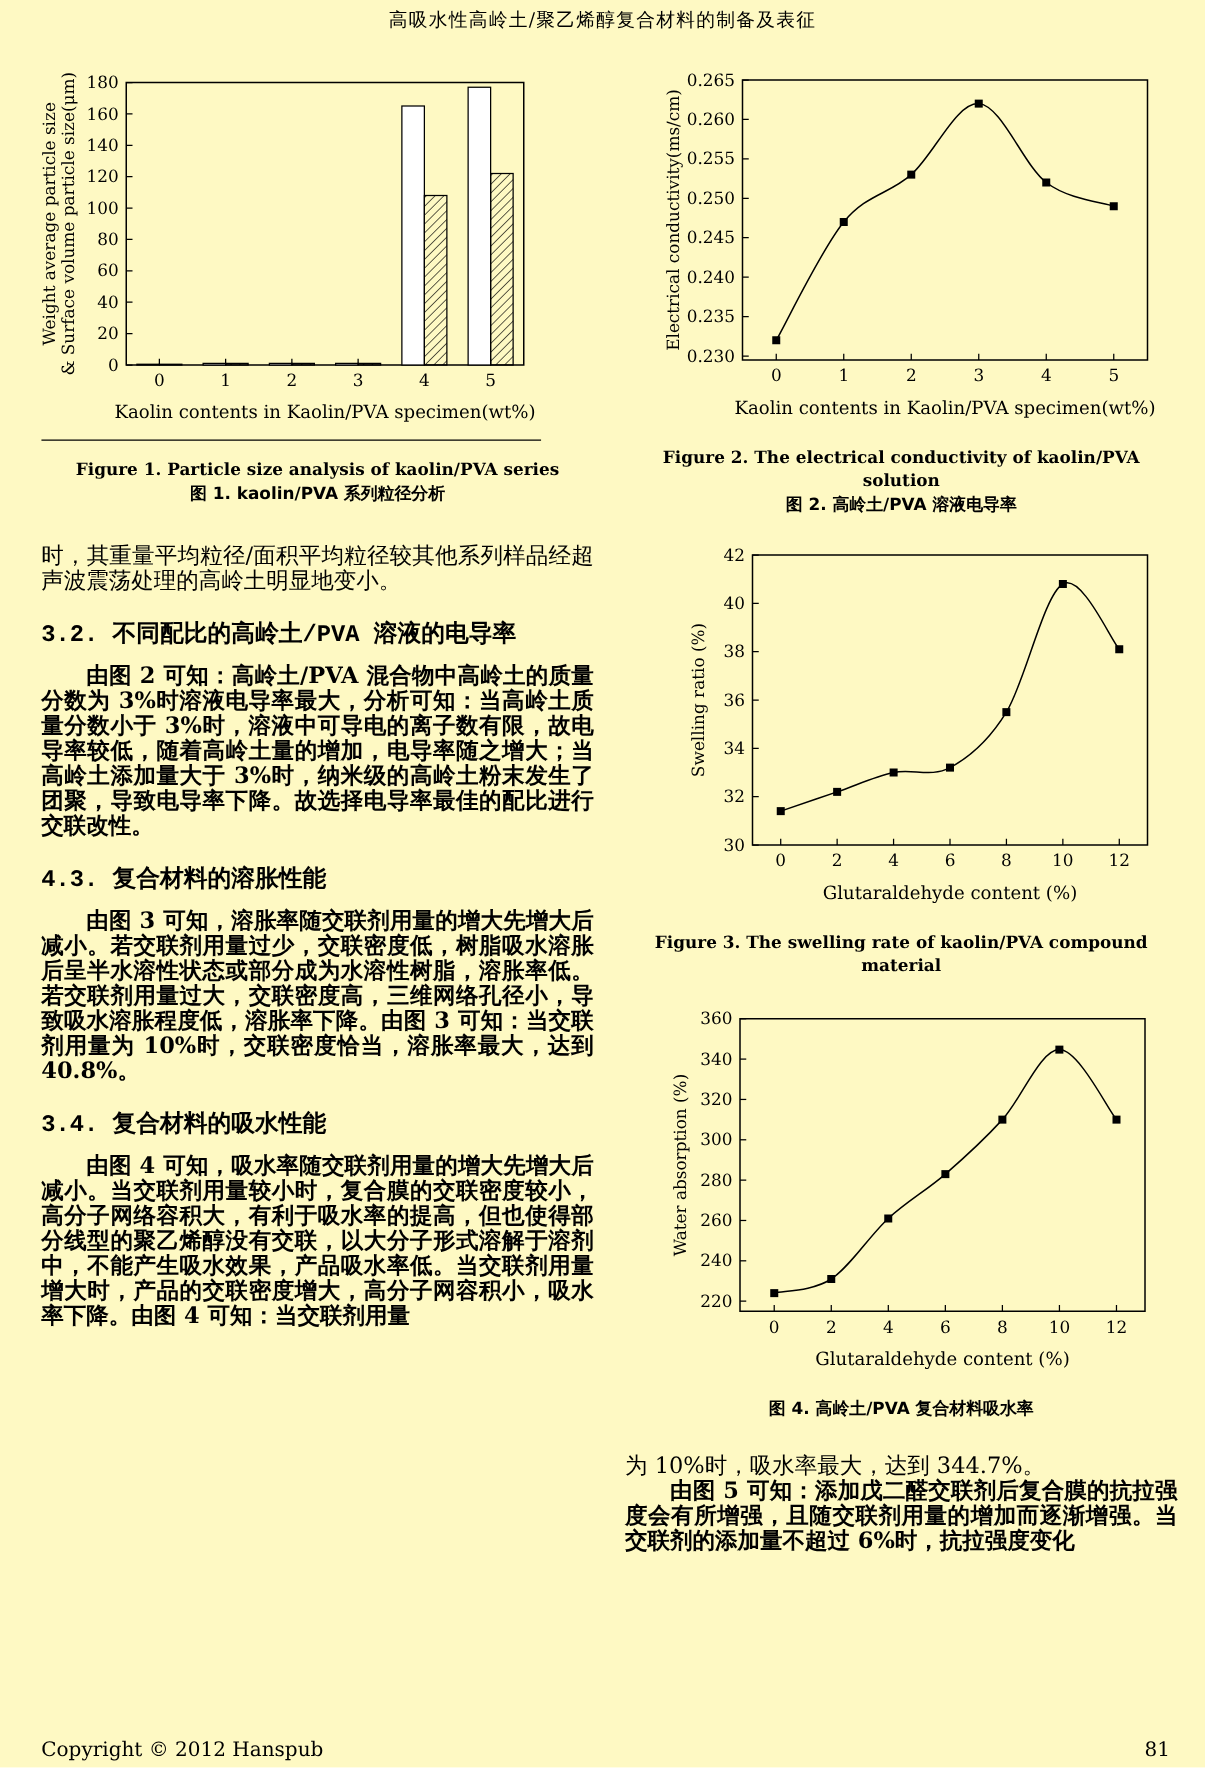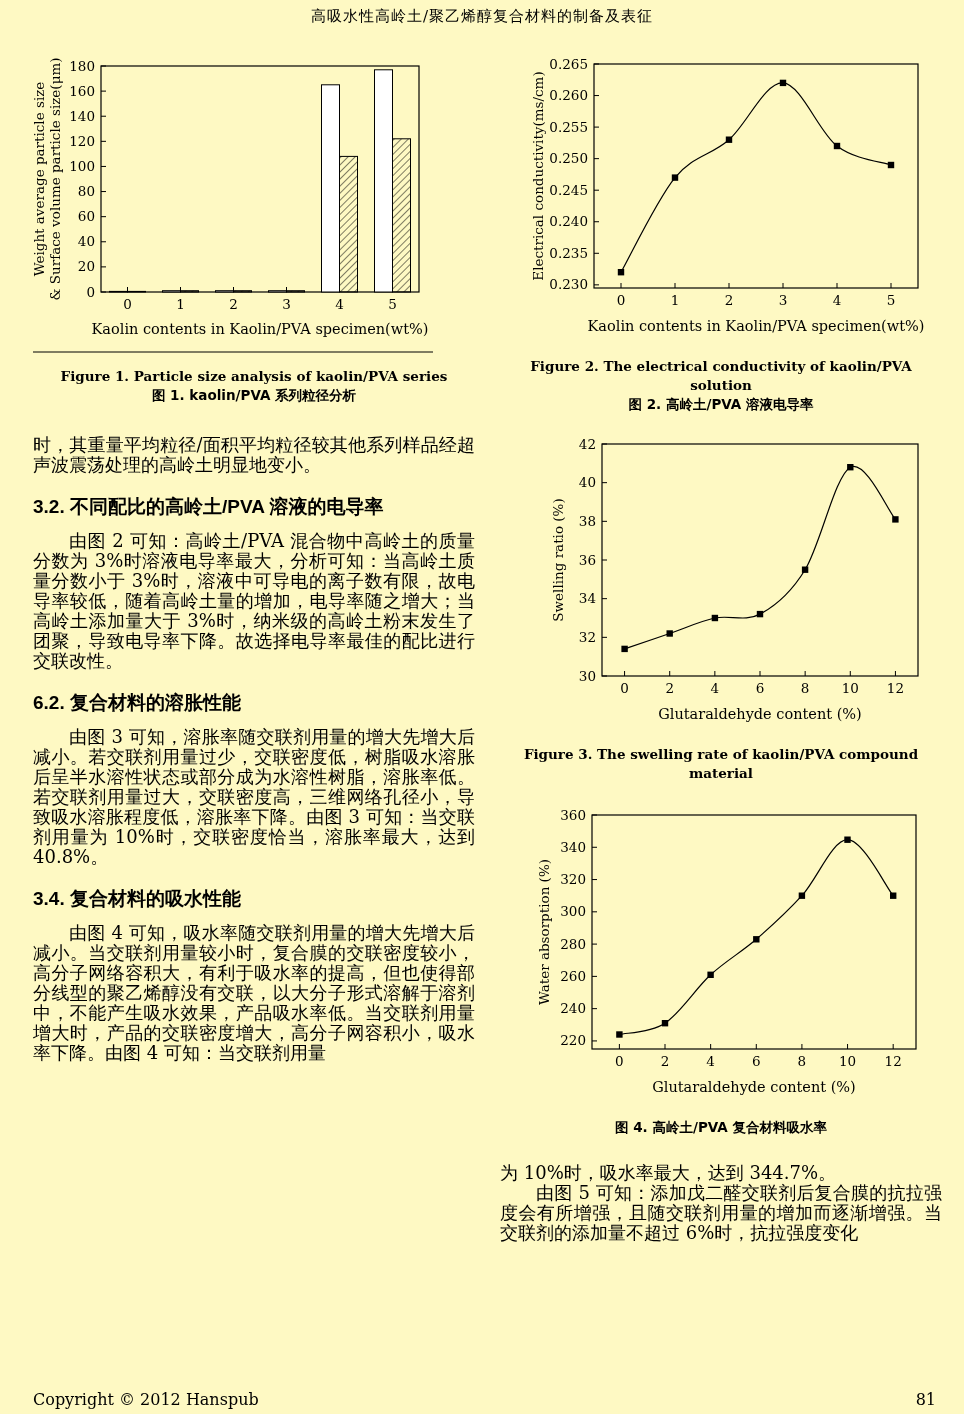--- a/index.html
+++ b/index.html
@@ -15,24 +15,24 @@
   .col-left  { position:absolute; left:33px;  top:48px; width:442px; }
   .col-right { position:absolute; left:500px; top:48px; width:442px; }
   .fig-svg { display:block; }
   #fig1-svg { margin-top:6px; }
   #fig2-svg { margin-top:6px; margin-left:30px; }
   #fig3-svg { margin-top:20px; margin-left:50px; }
   #fig4-svg { margin-top:22px; margin-left:36px; }
   .fig-caption { text-align:center; font-weight:bold; font-size:13.5px; line-height:19px; margin-top:13px; }
   .cap-zh { font-family:"DejaVu Sans","Liberation Sans",sans-serif; }
   .body-p { font-size:18px; line-height:20px; text-align:justify; }
-  .indent { text-indent:2em; }
+  .indent { text-indent:2em;font-weight:bold; }
   .p-intro { margin-top:30px; }
   .sec-h {
-    font-family:Liberation Sans, sans-serif;
+    font-family:Liberation Mono, monospace;
     font-size:19px; font-weight:bold; margin-top:19px; margin-bottom:11px;
   }
   .p-sec { margin-top:0; }
   .mt26 { margin-top:26px; }
   .footer {
     position:absolute; left:33px; right:28px; top:1390px;
     display:flex; justify-content:space-between; font-size:16px;
   }
   svg text { font-family:"DejaVu Serif","Liberation Serif",serif; fill:#000; }
 </style>
@@ -100,21 +100,21 @@
         <text x="26.5" y="125" font-size="13.5" text-anchor="middle" transform="rotate(-90 26.5 125)">&amp; Surface volume particle size(μm)</text>
         <line x1="0" y1="298" x2="400" y2="298" stroke="#000"></line>
       </svg>
     <div class="fig-caption">
       <div class="cap-en">Figure 1. Particle size analysis of kaolin/PVA series</div>
       <div class="cap-zh">图 1. kaolin/PVA 系列粒径分析</div>
     </div>
     <p class="body-p p-intro">时，其重量平均粒径/面积平均粒径较其他系列样品经超声波震荡处理的高岭土明显地变小。</p>
     <h3 class="sec-h">3.2. 不同配比的高岭土/PVA 溶液的电导率</h3>
     <p class="body-p indent p-sec">由图 2 可知：高岭土/PVA 混合物中高岭土的质量分数为 3%时溶液电导率最大，分析可知：当高岭土质量分数小于 3%时，溶液中可导电的离子数有限，故电导率较低，随着高岭土量的增加，电导率随之增大；当高岭土添加量大于 3%时，纳米级的高岭土粉末发生了团聚，导致电导率下降。故选择电导率最佳的配比进行交联改性。</p>
-    <h3 class="sec-h">6.2. 复合材料的溶胀性能</h3>
+    <h3 class="sec-h">4.3. 复合材料的溶胀性能</h3>
     <p class="body-p indent p-sec">由图 3 可知，溶胀率随交联剂用量的增大先增大后减小。若交联剂用量过少，交联密度低，树脂吸水溶胀后呈半水溶性状态或部分成为水溶性树脂，溶胀率低。若交联剂用量过大，交联密度高，三维网络孔径小，导致吸水溶胀程度低，溶胀率下降。由图 3 可知：当交联剂用量为 10%时，交联密度恰当，溶胀率最大，达到 40.8%。</p>
     <h3 class="sec-h">3.4. 复合材料的吸水性能</h3>
     <p class="body-p indent p-sec">由图 4 可知，吸水率随交联剂用量的增大先增大后减小。当交联剂用量较小时，复合膜的交联密度较小，高分子网络容积大，有利于吸水率的提高，但也使得部分线型的聚乙烯醇没有交联，以大分子形式溶解于溶剂中，不能产生吸水效果，产品吸水率低。当交联剂用量增大时，产品的交联密度增大，高分子网容积小，吸水率下降。由图 4 可知：当交联剂用量</p>
   </div>
 
   <div class="col-right">
     <svg id="fig2-svg" class="fig-svg" width="404" height="290">
         <rect x="64" y="10" width="324" height="224" fill="none" stroke="#000" stroke-width="1.2"></rect>
         <line x1="91" y1="234" x2="91" y2="229" stroke="#000"></line>
         <text x="91" y="251" font-size="13.5" text-anchor="middle">0</text>

